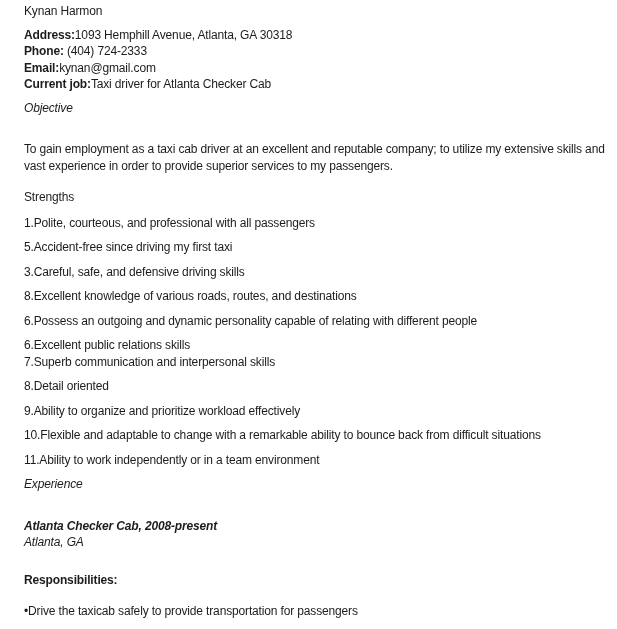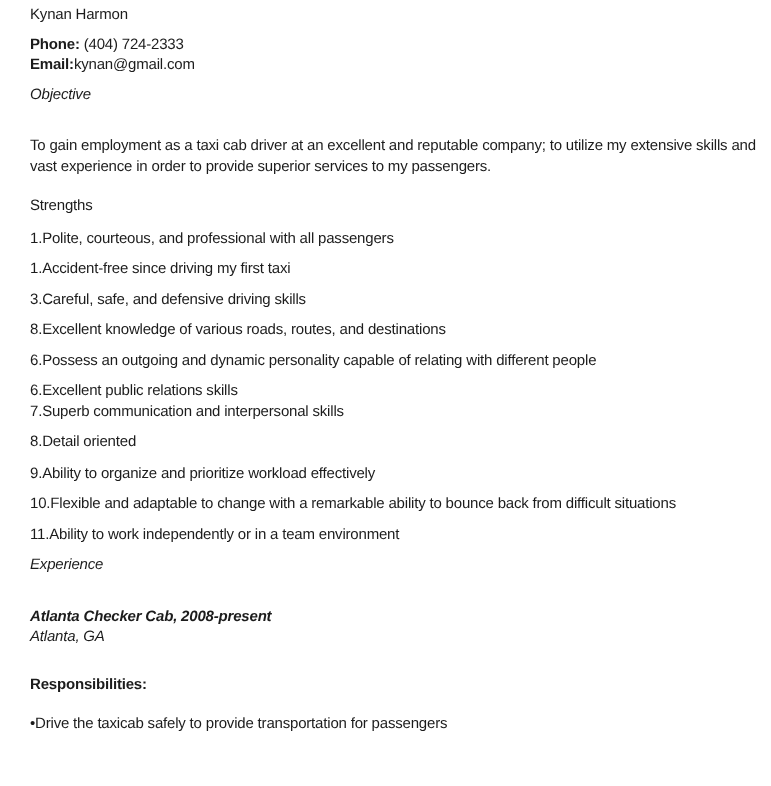--- a/index.html
+++ b/index.html
@@ -33,32 +33,34 @@
   .mb25 { margin-bottom: 25px !important; font-style: italic; }
 </style>
 </head>
 <body>
 
 <div class="page">
 
   <p class="mb7">Kynan Harmon</p>
 
   <div class="mb7">
+    <p class="mb0"><b>Address:</b><span>1093 Hemphill Avenue, Atlanta, GA 30318</span></p>
     <p class="mb0"><b>Phone:</b><span> (404) 724-2333</span></p>
     <p class="mb0"><b>Email:</b><span>kynan@gmail.com</span></p>
+    <p class="mb0"><b>Current job:</b><span>Taxi driver for Atlanta Checker Cab</span></p>
   </div>
 
   <p class="mb25">Objective</p>
 
   <p class="mb15">To gain employment as a taxi cab driver at an excellent and reputable company; to utilize my extensive skills and vast experience in order to provide superior services to my passengers.</p>
 
   <p class="mb9">Strengths</p>
 
   <p>1.Polite, courteous, and professional with all passengers</p>
-  <p>1.Accident-free since driving my first taxi</p>
+  <p>5.Accident-free since driving my first taxi</p>
   <p>3.Careful, safe, and defensive driving skills</p>
   <p>8.Excellent knowledge of various roads, routes, and destinations</p>
   <p>6.Possess an outgoing and dynamic personality capable of relating with different people</p>
   <p class="mb0">6.Excellent public relations skills</p>
   <p>7.Superb communication and interpersonal skills</p>
   <p>8.Detail oriented</p>
   <p>9.Ability to organize and prioritize workload effectively</p>
   <p>10.Flexible and adaptable to change with a remarkable ability to bounce back from difficult situations</p>
   <p>11.Ability to work independently or in a team environment</p>
 

